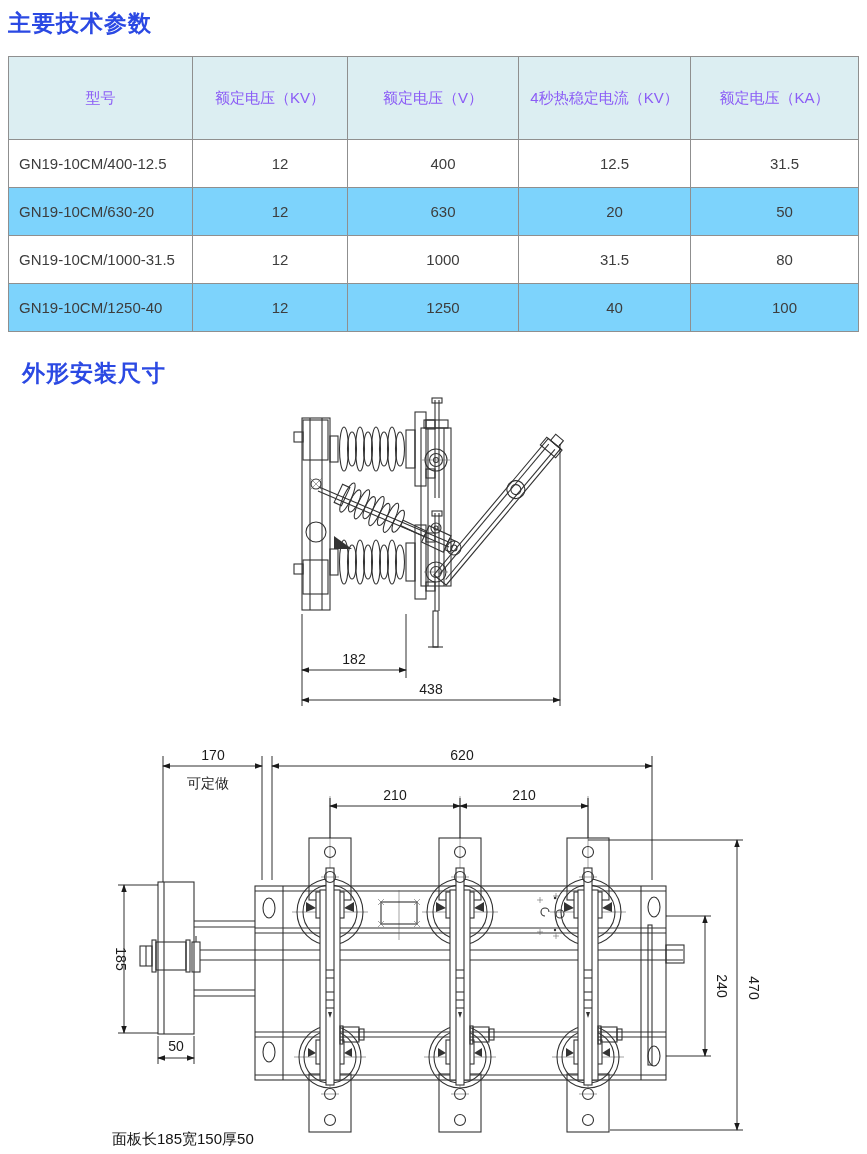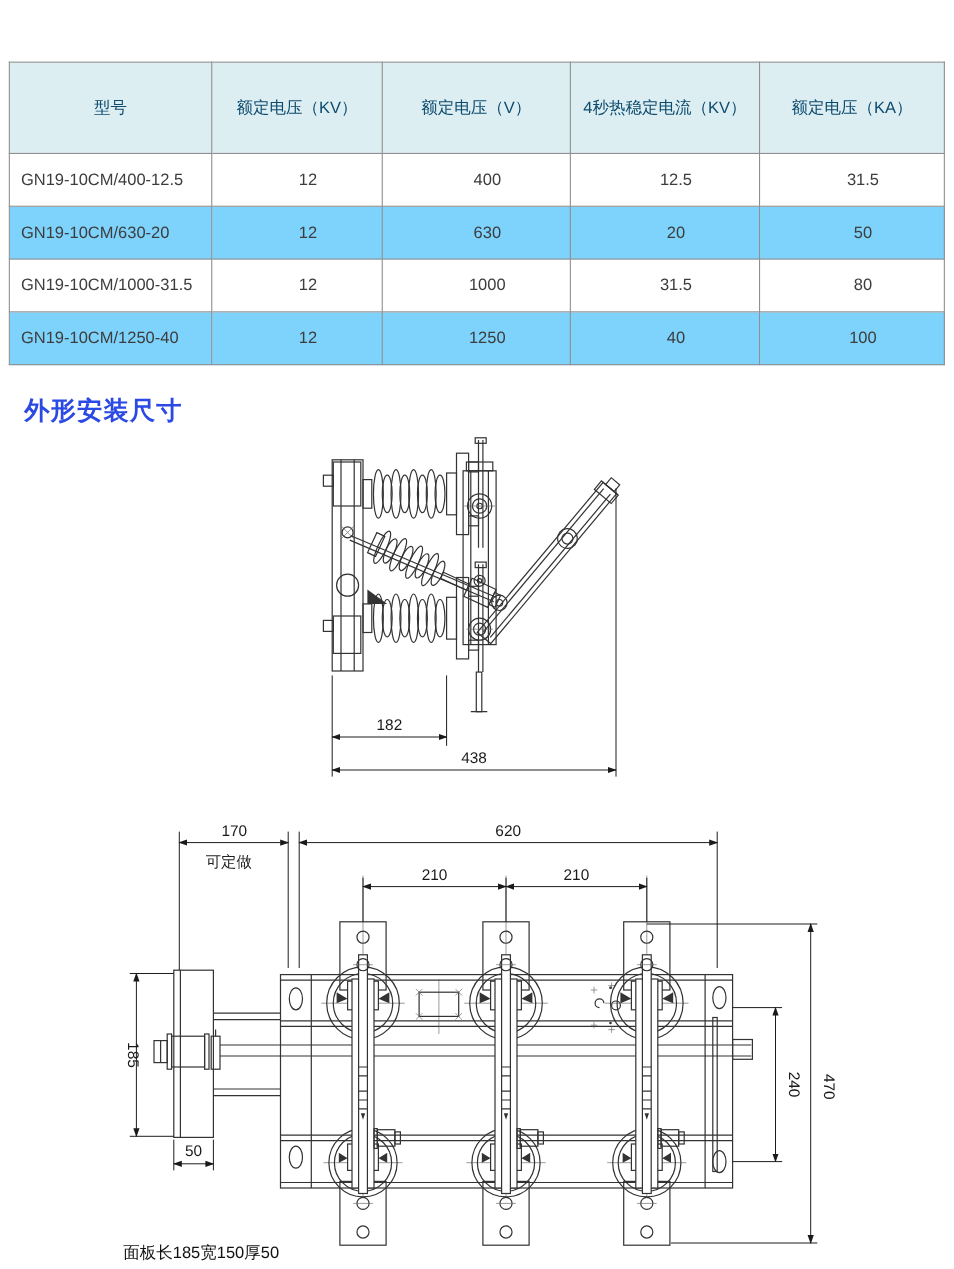--- a/index.html
+++ b/index.html
@@ -6,41 +6,42 @@
   #page{position:relative;width:867px;height:1154px;background:#fff;overflow:hidden;
         font-family:"Liberation Sans",sans-serif;}
   .sec-title{position:absolute;left:8px;font-size:23px;font-weight:bold;color:#2b49e3;
              letter-spacing:1px;}
   #title-params{top:8px;}
   #title-dims{top:358px;margin-left:14px;}
   table.spec{position:absolute;left:8px;top:56px;width:850px;border-collapse:collapse;
              table-layout:fixed;font-size:15px;color:#3d3d3d;}
   table.spec th,table.spec td{border:1px solid #8f8f8f;text-align:center;font-weight:normal;
              padding:0;}
-  table.spec thead th{background:#dceef2;height:82px;color:#0c4a6e;}
+  table.spec thead th{background:#dceef2;height:82px;color:#8b5cf6;}
   table.spec tbody td{height:47px;background:#ffffff;padding-left:20px;}
   table.spec tbody tr.alt td{background:#7dd3fc;}
   table.spec td.model{text-align:left;padding-left:10px;margin-left:25px;}
   svg{position:absolute;}
   #svg-side{left:288px;top:392px;}
   #svg-front{left:108px;top:740px;}
   .d{stroke:#333;fill:none;stroke-width:1.1;}
   .w{stroke:#333;fill:#ffffff;stroke-width:1.1;}
   .thin{stroke:#666;fill:none;stroke-width:0.6;}
   .f{fill:#333;stroke:none;}
   .dim{stroke:#1a1a1a;fill:none;stroke-width:0.9;}
   .dimtxt{font:14px "Liberation Sans",sans-serif;fill:#1a1a1a;text-anchor:middle;}
   .note{font:14px "Liberation Sans",sans-serif;fill:#222;text-anchor:middle;}
   .cap{font:15px "Liberation Sans",sans-serif;fill:#111;text-anchor:start;}
 </style>
 </head>
 <body>
 
 <div id="page">
 
+  <div class="sec-title" id="title-params">主要技术参数</div>
 
   <table class="spec">
     <colgroup>
       <col style="width:184px">
         <col style="width:155px">
         <col style="width:171px">
       <col style="width:172px">
         <col style="width:168px">
     </colgroup>
     <thead>

